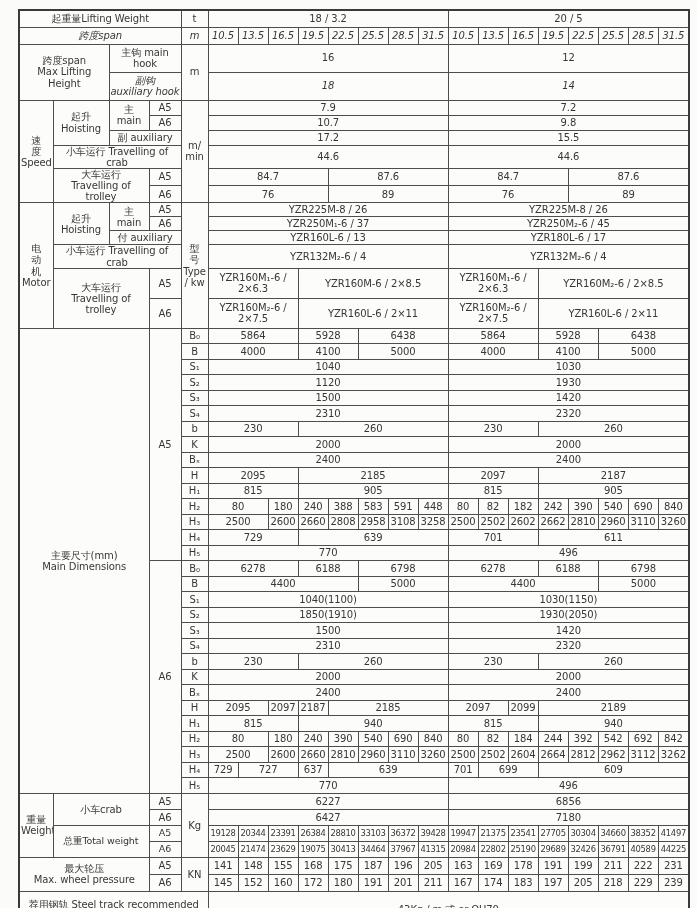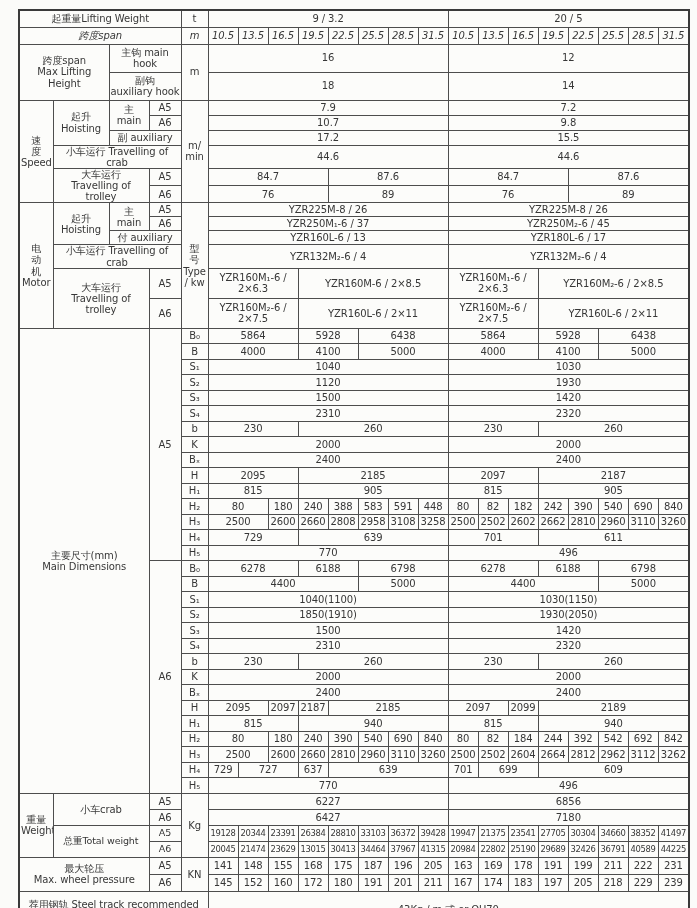--- a/index.html
+++ b/index.html
@@ -58,21 +58,21 @@
         <col style="width: 30px;">
         <col style="width: 30px;">
         <col style="width: 30px;">
         <col style="width: 30px;">
         <col style="width: 31px;">
       </colgroup>
     <tbody data-name="spec-table-body">
         <tr style="height: 17px;">
           <td colspan="4" data-name="label-lifting-weight">起重量Lifting Weight</td>
           <td data-name="unit-t">t</td>
-          <td colspan="8" data-name="capacity-16-3-2">9 / 3.2</td>
+          <td colspan="8" data-name="capacity-16-3-2">18 / 3.2</td>
           <td colspan="8" data-name="capacity-20-5">20 / 5</td>
         </tr>
         <tr style="height: 17px; font-style: italic;">
           <td colspan="4" data-name="label-span">跨度span</td>
           <td data-name="unit-m">m</td>
           <td data-name="value-cell">10.5</td>
           <td data-name="value-cell">13.5</td>
           <td data-name="value-cell">16.5</td>
           <td data-name="value-cell">19.5</td>
           <td data-name="value-cell">22.5</td>
@@ -90,21 +90,21 @@
         </tr>
         <tr style="height: 28px;">
           <td colspan="2" rowspan="2" data-name="label-max-lifting-height">跨度span
 Max Lifting
 Height</td>
           <td colspan="2" data-name="label-main-hook">主钩 main hook</td>
           <td rowspan="2" data-name="unit-m">m</td>
           <td colspan="8" data-name="value-cell">16</td>
           <td colspan="8" data-name="value-cell">12</td>
         </tr>
-        <tr style="height: 28px;">
+        <tr style="height: 28px; font-style: italic;">
           <td colspan="2" data-name="label-auxiliary-hook">副钩
 auxiliary hook</td>
           <td colspan="8" data-name="value-cell">18</td>
           <td colspan="8" data-name="value-cell">14</td>
         </tr>
         <tr style="height: 15px;">
           <td rowspan="6" data-name="label-speed">速
 度
 Speed</td>
           <td rowspan="3" data-name="label-hoisting">起升
@@ -472,21 +472,21 @@
           <td data-name="value-cell">30304</td>
           <td data-name="value-cell">34660</td>
           <td data-name="value-cell">38352</td>
           <td data-name="value-cell">41497</td>
         </tr>
         <tr class="xs" style="height: 16px;">
           <td data-name="class-a6">A6</td>
           <td data-name="value-cell">20045</td>
           <td data-name="value-cell">21474</td>
           <td data-name="value-cell">23629</td>
-          <td data-name="value-cell">13015</td>
+          <td data-name="value-cell">19075</td>
           <td data-name="value-cell">30413</td>
           <td data-name="value-cell">34464</td>
           <td data-name="value-cell">37967</td>
           <td data-name="value-cell">41315</td>
           <td data-name="value-cell">20984</td>
           <td data-name="value-cell">22802</td>
           <td data-name="value-cell">25190</td>
           <td data-name="value-cell">29689</td>
           <td data-name="value-cell">32426</td>
           <td data-name="value-cell">36791</td>

